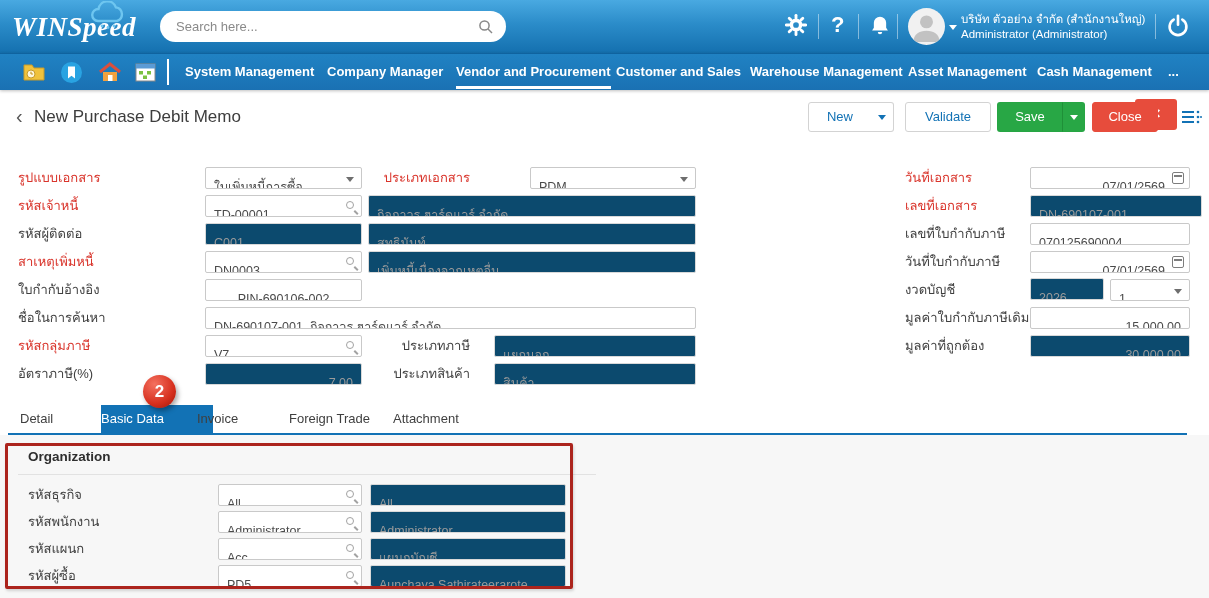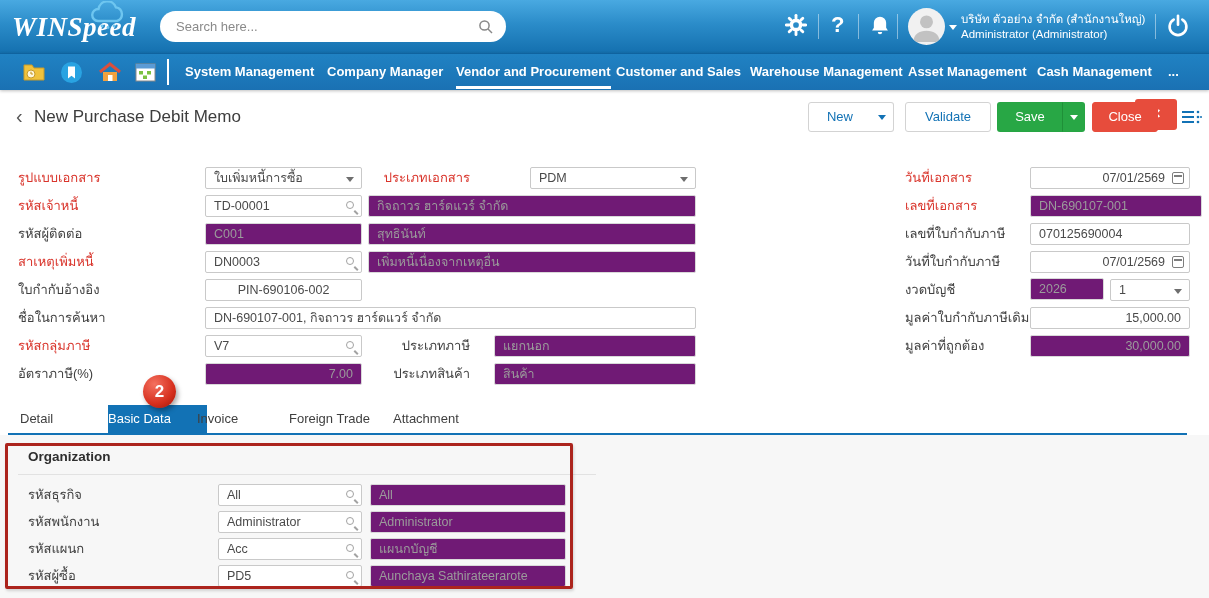--- a/index.html
+++ b/index.html
@@ -51,22 +51,22 @@
   .xbtn { position:absolute; left:1135px; top:99px; width:42px; height:31px; background:#e74c3c; border-radius:3px;
           color:#fff; font-size:16px; font-weight:bold; text-align:center; line-height:30px; cursor:pointer; z-index:0; }
   .z1 { z-index:1; }
   .listicon { position:absolute; left:1182px; top:110px; cursor:pointer; }
 
   
   .lbl { position:absolute; font-size:13px; color:#3f3f3f; line-height:22px; white-space:nowrap; }
   .req { color:#d9342b; }
   .midlbl { width:120px; text-align:right; }
   .inp { position:absolute; height:22px; border:1px solid #c9c9c9; background:#fff; font-size:12.5px;
-         color:#4a4a4a; line-height:20px; padding:0 8px; border-radius:2px; white-space:nowrap; overflow:hidden; }
-  .dis { background:#701a75; border-color:#d9d9d9; color:#9b9b9b; }
+         color:#4a4a4a; line-height:20px; padding:9px 8px; border-radius:2px; white-space:nowrap; overflow:hidden; }
+  .dis { background:#0c4a6e; border-color:#d9d9d9; color:#9b9b9b; }
   .ral { text-align:right; }
   .cen { text-align:center; }
   .pr-ico { padding-right:24px; }
   .mag { position:absolute; right:7px; top:5px; width:8px; height:8px; border:1.4px solid #a2a2a2; border-radius:50%; }
   .mag::after { content:""; position:absolute; left:7.5px; top:8px; width:5px; height:1.6px; background:#a2a2a2;
                 transform:rotate(45deg); transform-origin:0 0; }
   .cal { position:absolute; right:5px; top:4px; width:12px; height:12px; border:1.3px solid #7d7d7d; border-radius:2px; }
   .cal::before { content:""; position:absolute; left:1px; right:1px; top:2px; height:1.5px; background:#7d7d7d; }
   .car { position:absolute; right:7px; top:9px; width:0; height:0; border-left:4px solid transparent;
          border-right:4px solid transparent; border-top:5px solid #6e6e6e; }
@@ -271,21 +271,21 @@
   <div class="inp dis" style="left:494px;top:335px;width:202px">แยกนอก</div>
   <span class="lbl" style="left:905px;top:335px">มูลค่าที่ถูกต้อง</span>
   <div class="inp dis ral" style="left:1030px;top:335px;width:160px">30,000.00</div>
 
   <span class="lbl" style="left:18px;top:363px">อัตราภาษี(%)</span>
   <div class="inp dis ral" style="left:205px;top:363px;width:157px">7.00</div>
   <span class="lbl midlbl" style="left:350px;top:363px">ประเภทสินค้า</span>
   <div class="inp dis" style="left:494px;top:363px;width:202px">สินค้า</div>
 
   <div class="tab" style="left:20px;width:81px">Detail</div>
-  <div class="tab active" style="left:108px;width:99px">Basic Data</div>
+  <div class="tab active" style="left:101px;width:112px">Basic Data</div>
   <div class="tab" style="left:197px;width:92px">Invoice</div>
   <div class="tab" style="left:289px;width:104px">Foreign Trade</div>
   <div class="tab" style="left:393px;width:100px">Attachment</div>
   <div class="tabline"></div>
   <div class="content-bg"></div>
 
   <div class="badge2">2</div>
   <div class="annot"></div>
 
   <span class="orgtitle">Organization</span>

